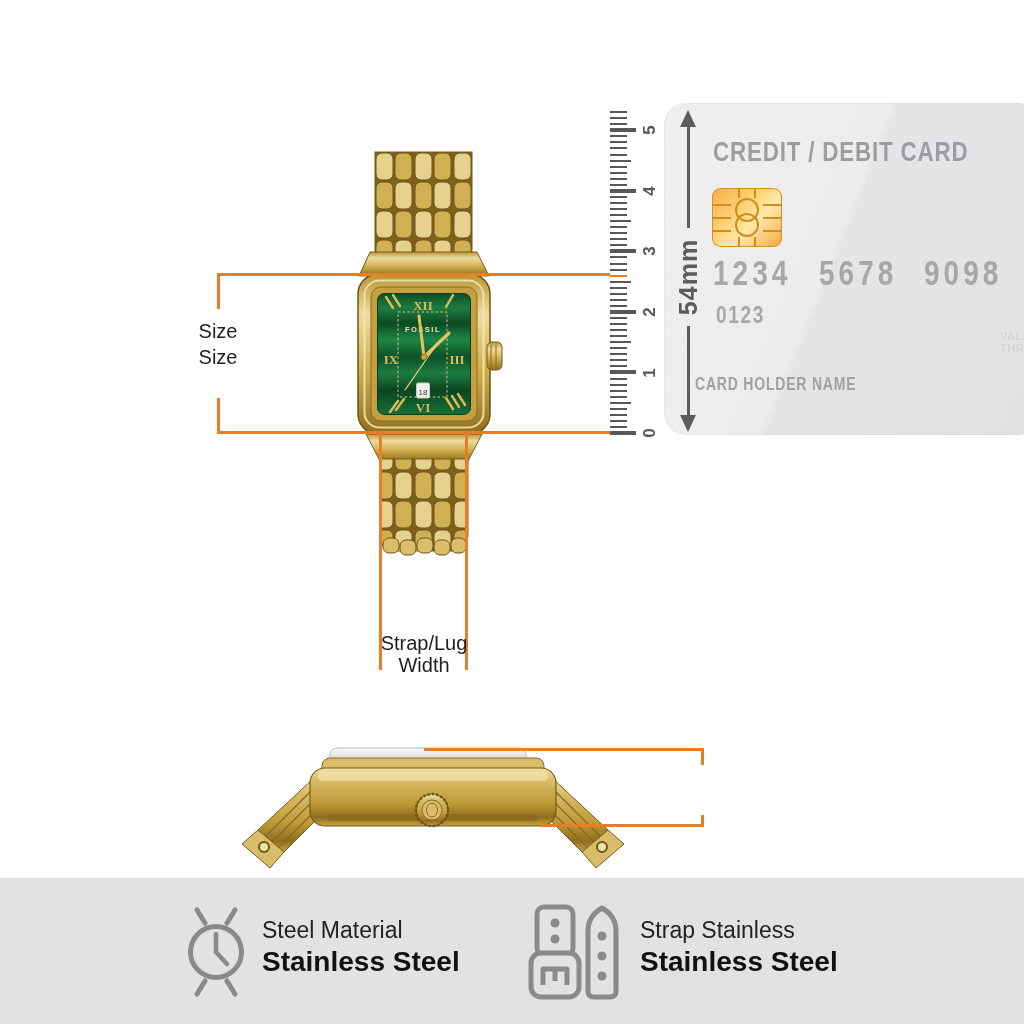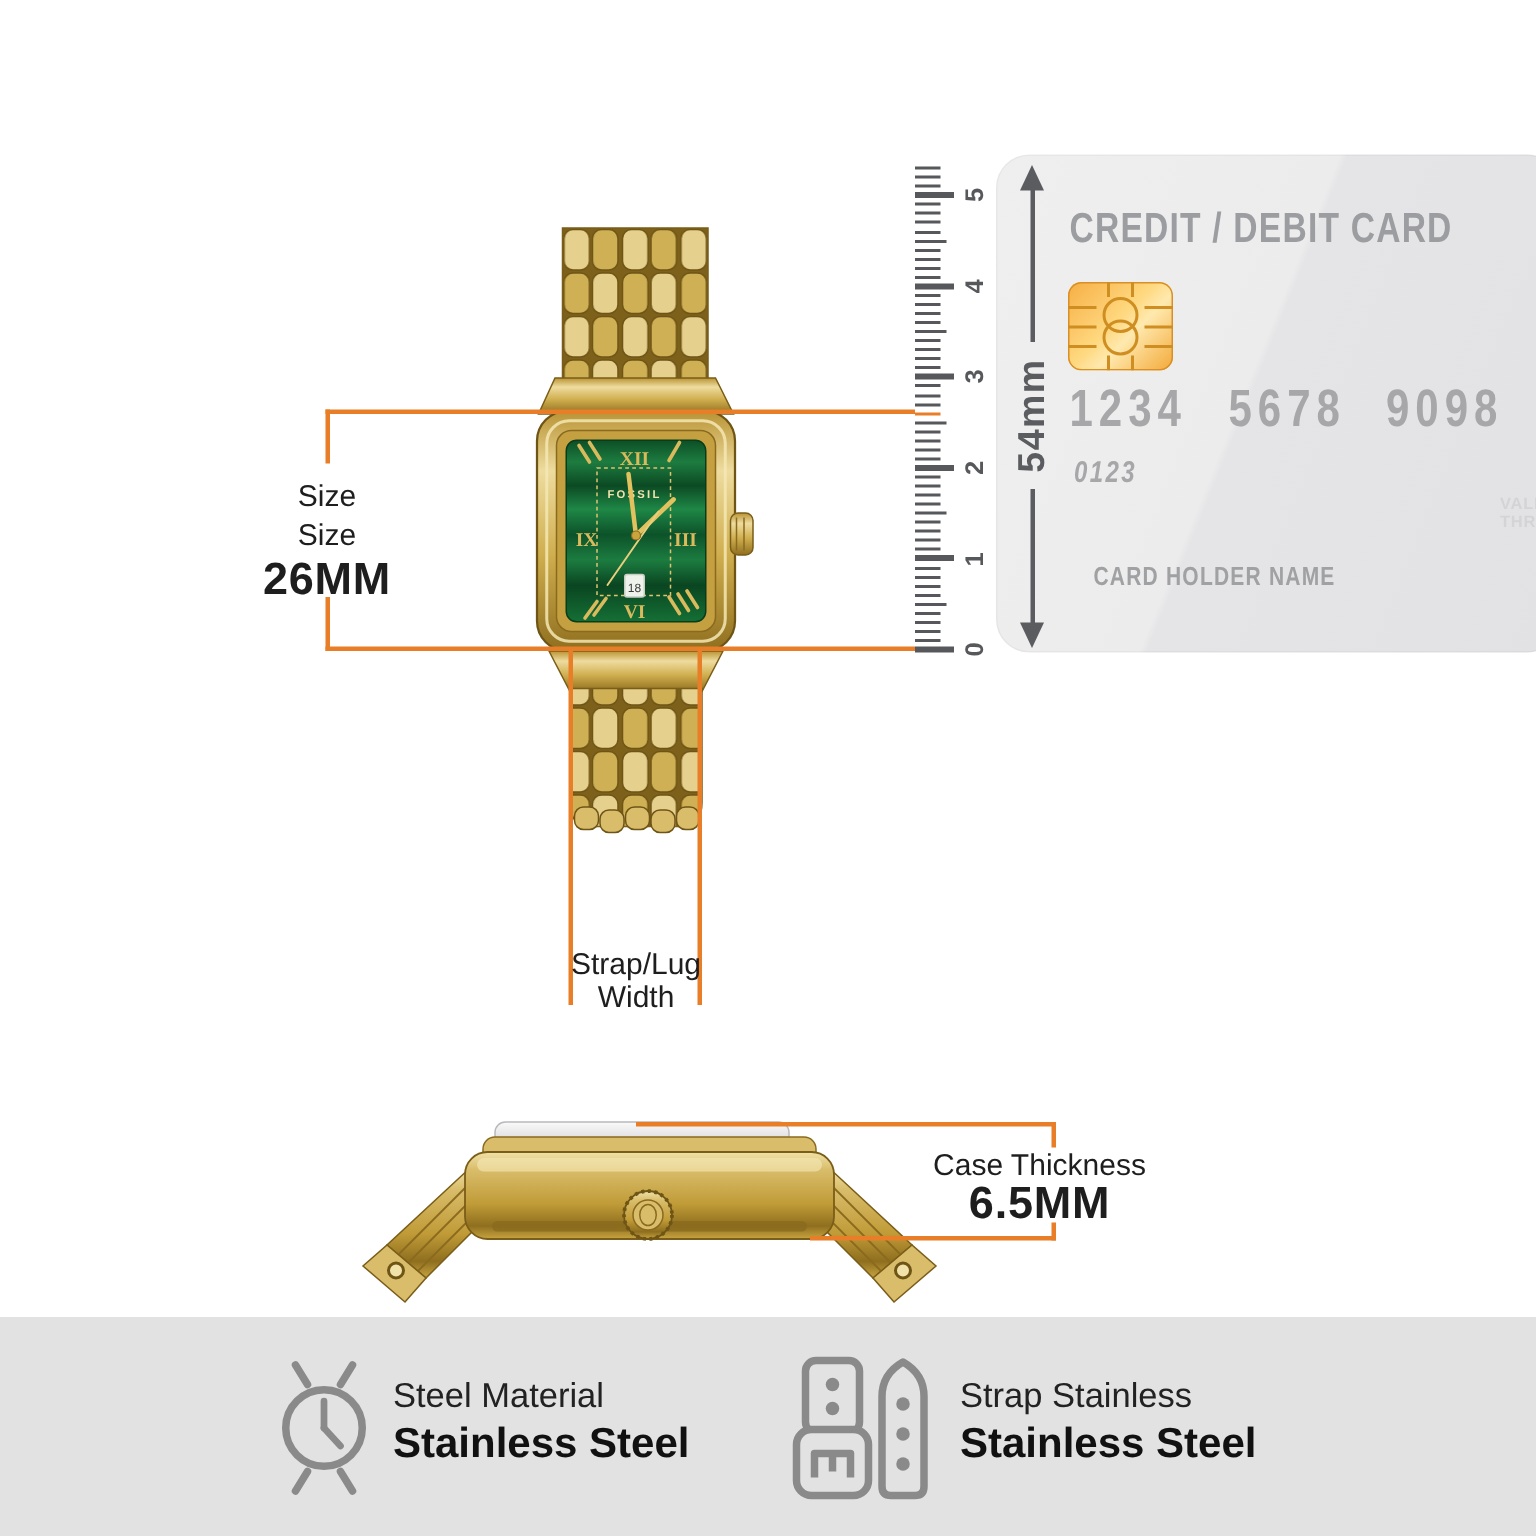--- a/index.html
+++ b/index.html
@@ -35,23 +35,23 @@
   .card{position:absolute;left:664px;top:103px;width:376px;height:332px;border-radius:22px;
         background:linear-gradient(112deg,#efeff0 0%,#ececed 45%,#e5e5e7 46%,#e2e2e4 100%);
         box-shadow:0 0 0 1px rgba(0,0,0,0.03) inset;}
   .card .cond{display:inline-block;transform:scaleX(.8);transform-origin:0 50%;white-space:nowrap;}
   .card-title{position:absolute;left:49px;top:37px;font-size:28px;line-height:24px;font-weight:700;
               color:#9C9DA0;letter-spacing:1px;}
   .chip{position:absolute;left:48px;top:85px;width:70px;height:59px;border-radius:9px;
         background:linear-gradient(135deg,#f6ae44 0%,#ffd87f 45%,#ffe9ae 60%,#f3a838 100%);
         box-shadow:0 0 0 1px #D98F25 inset;}
   .card-number{position:absolute;top:156px;font-size:35px;line-height:28px;font-weight:700;color:#A7A7A9;letter-spacing:5px;}
-  .card-sub{position:absolute;left:52px;top:202px;font-size:20px;line-height:20px;font-weight:700;color:#A7A7A9;letter-spacing:2px;font-style:italic;}
+  .card-sub{position:absolute;left:52px;top:202px;font-size:24px;line-height:20px;font-weight:700;color:#A7A7A9;letter-spacing:2px;}
   .card-valid{position:absolute;left:336px;top:227px;font-size:11px;line-height:12px;font-weight:700;color:#D4D4D6;letter-spacing:.5px;}
-  .card-holder{position:absolute;left:65px;top:271px;font-size:17.5px;line-height:20px;font-weight:700;color:#A0A1A3;letter-spacing:1px;}
+  .card-holder{position:absolute;left:31px;top:271px;font-size:17.5px;line-height:20px;font-weight:700;color:#A0A1A3;letter-spacing:1px;}
 
   
   .footer{position:absolute;left:0;top:878px;width:1024px;height:146px;background:#E2E2E3;}
   .feat-label{font-size:23px;line-height:30px;color:#222;}
   .feat-value{font-size:28px;line-height:33px;font-weight:700;color:#111;}
 </style>
 </head>
 <body>
 
 <div class="canvas">
@@ -143,21 +143,20 @@
     </g>
   </svg>
 
   <div class="ol h" style="left:217px;top:273px;width:393px;"></div>
   <div class="ol h" style="left:217px;top:431px;width:393px;"></div>
   <div class="ol v" style="left:217px;top:273px;height:36px;"></div>
   <div class="ol v" style="left:217px;top:398px;height:36px;"></div>
   <div class="ann" style="left:150px;top:318px;width:136px;">
     <div class="l">Size</div>
     <div class="l">Size</div>
-    <div class="v">26MM</div>
   </div>
 
   <div class="ol v" style="left:379px;top:433px;height:237px;"></div>
   <div class="ol v" style="left:464.5px;top:433px;height:237px;"></div>
   <div class="ann" style="left:344px;top:632px;width:160px;">
     <div class="l" style="line-height:22px;">Strap/Lug</div>
     <div class="l" style="line-height:22px;">Width</div>
   </div>
 
   <div id="ruler-ticks">
@@ -297,24 +296,20 @@
       <circle cx="432" cy="810" r="16" fill="none" stroke="#6e5516" stroke-width="2.5" stroke-dasharray="2,2.4"></circle>
       <circle cx="432" cy="810" r="10" fill="#d9bd6b" stroke="#8a6a1e" stroke-width="1"></circle>
       <ellipse cx="432" cy="810" rx="5.5" ry="7" fill="none" stroke="#8a6a1e" stroke-width="1"></ellipse>
     </g>
   </svg>
 
   <div class="ol h" style="left:424px;top:748px;width:280px;"></div>
   <div class="ol v" style="left:701px;top:748px;height:17px;"></div>
   <div class="ol v" style="left:701px;top:815px;height:12px;"></div>
   <div class="ol h" style="left:540px;top:824px;width:164px;"></div>
-  <div class="ann" style="left:593px;top:766px;width:200px;">
-    <div class="l" style="line-height:22px;">Case Thickness</div>
-    <div class="v" style="line-height:30px;">6.5MM</div>
-  </div>
 
   <div class="footer">
 
     <svg class="abs" style="left:184px;top:28px;" width="64" height="92" viewBox="0 0 64 92">
       <g stroke="#8A8A8A" stroke-width="5" fill="none" stroke-linecap="round">
         <path d="M13,4 L21,17"></path>
           <path d="M51,4 L43,17"></path>
         <path d="M13,88 L21,75"></path>
           <path d="M51,88 L43,75"></path>
         <circle cx="32" cy="46" r="25.5"></circle>

